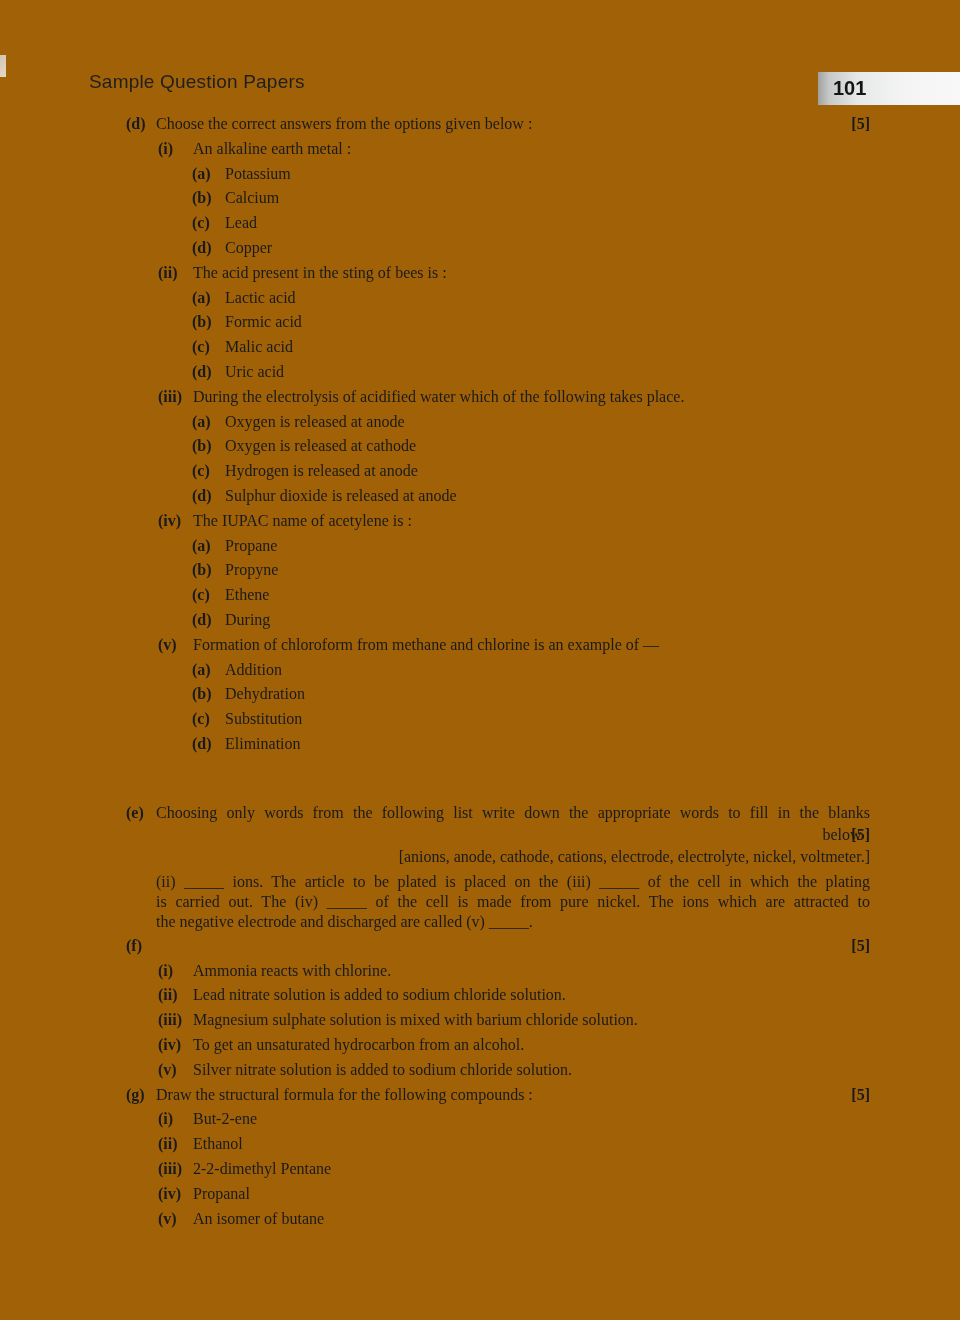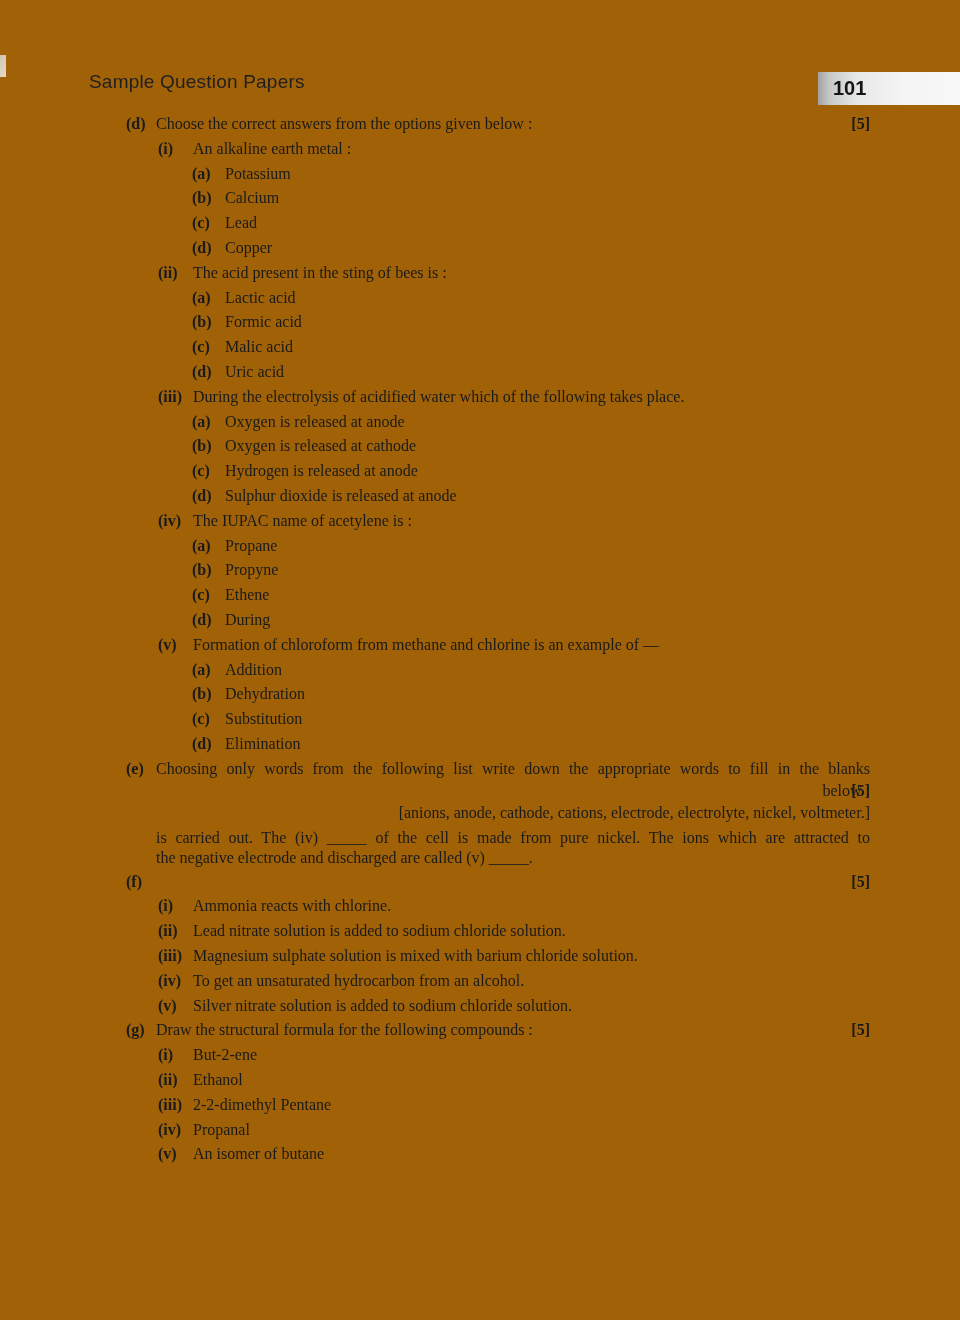--- a/index.html
+++ b/index.html
@@ -18,21 +18,21 @@
 
   .content{position:absolute;left:126px;top:112px;width:744px;font-size:16px;}
   .row{position:relative;height:24.8px;line-height:24.8px;white-space:nowrap;}
   .row.h23{height:23px;line-height:23px;}
   .row.h22{height:22px;line-height:22px;text-align:right;}
   .lab{font-weight:700;position:absolute;top:0;}
   .l1{padding-left:30px;}  .l1 > .lab{left:0;}
   .l2{padding-left:67px;}  .l2 > .lab{left:32px;}
   .l3{padding-left:99px;}  .l3 > .lab{left:66px;}
   .mark{position:absolute;right:0;top:0;font-weight:700;}
-  .just{display:block;text-align:justify;text-align-last:justify;white-space:normal;}
+  .just{display:block;text-align:justify;text-align-last:justify;white-space:normal;margin-top:44px;}
   .para{padding-left:30px;margin-top:4px;}
   .para-line{display:block;height:20.2px;line-height:20.2px;overflow:hidden;
         text-align:justify;text-align-last:justify;white-space:normal;}
   .para-line.last{text-align-last:left;}
   .f-gap{margin-top:1.5px;}
 </style>
 </head>
 <body>
 
 <div class="page">
@@ -160,20 +160,21 @@
       <span class="just">Choosing only words from the following list write down the appropriate words to fill in the blanks</span>
     </div>
     <div class="row h22 l1">
       <span>below :</span>
       <span class="mark">[5]</span>
     </div>
     <div class="row h22 l1">
       <span>[anions, anode, cathode, cations, electrode, electrolyte, nickel, voltmeter.]</span>
     </div>
     <div class="para">
+      <span class="para-line">(ii) _____ ions. The article to be plated is placed on the (iii) _____ of the cell in which the plating</span>
       <span class="para-line">is carried out. The (iv) _____ of the cell is made from pure nickel. The ions which are attracted to</span>
       <span class="para-line last">the negative electrode and discharged are called (v) _____.</span>
     </div>
 
     <div class="row l1 f-gap">
       <span class="lab">(f)</span>
       <span class="mark">[5]</span>
     </div>
     <div class="row l2">
       <span class="lab">(i)</span>

